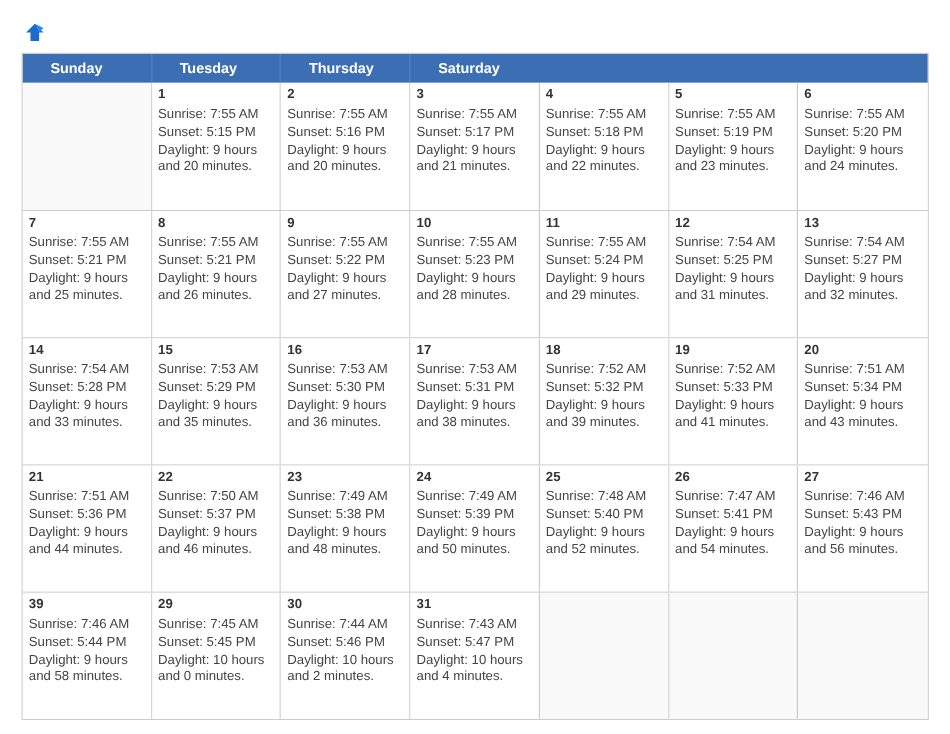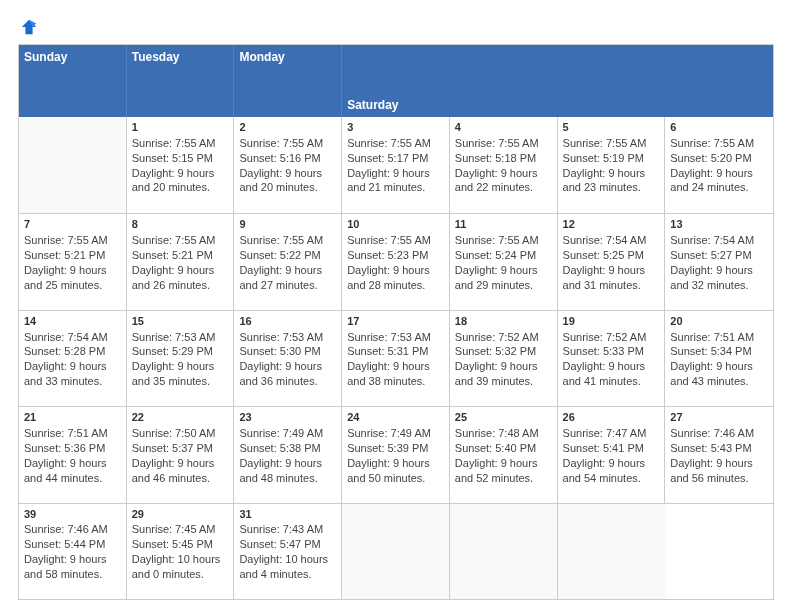--- a/index.html
+++ b/index.html
@@ -69,25 +69,25 @@
     }
     .cal-header-row {
       display: grid;
       grid-template-columns: repeat(7, 1fr);
       background: #3c6eb4;
     }
     .cal-header-cell {
       color: #fff;
       font-size: 12px;
       font-weight: bold;
-      padding: 5px 5px;
+      padding: 5px 23px;
       text-align: left;
       border-right: 1px solid #5580c0;
     }
-    .cal-header-cell:last-child { border-right: none; margin-top: 48px; }
+    .cal-header-cell:last-child { border-right: none; }
     .cal-body {
       flex: 1;
       display: grid;
       grid-template-rows: repeat(5, 1fr);
     }
     .cal-week {
       display: grid;
       grid-template-columns: repeat(7, 1fr);
       border-top: 1px solid #ccc;
     }
@@ -134,21 +134,21 @@
     <div class="title-block">
       <div class="month-title"></div>
       <div class="location"></div>
     </div>
   </div>
 
   <div class="calendar">
     <div class="cal-header-row">
     <div class="cal-header-cell">Sunday</div>
         <div class="cal-header-cell">Tuesday</div>
-        <div class="cal-header-cell">Monday</div>
+        <div class="cal-header-cell">Thursday</div>
         <div class="cal-header-cell">Saturday</div>
       </div>
     <div class="cal-body">
     <div class="cal-week">
           <div class="cal-cell empty"></div>
           <div class="cal-cell">
             <span class="day-num">1</span>
             <div class="day-info">Sunrise: 7:55 AM<br>Sunset: 5:15 PM<br>Daylight: 9 hours and 20 minutes.</div>
           </div>
           <div class="cal-cell">
@@ -263,20 +263,24 @@
           </div>
         </div>
         <div class="cal-week">
           <div class="cal-cell">
             <span class="day-num">39</span>
             <div class="day-info">Sunrise: 7:46 AM<br>Sunset: 5:44 PM<br>Daylight: 9 hours and 58 minutes.</div>
           </div>
           <div class="cal-cell">
             <span class="day-num">29</span>
             <div class="day-info">Sunrise: 7:45 AM<br>Sunset: 5:45 PM<br>Daylight: 10 hours and 0 minutes.</div>
+          </div>
+          <div class="cal-cell">
+            <span class="day-num">30</span>
+            <div class="day-info">Sunrise: 7:44 AM<br>Sunset: 5:46 PM<br>Daylight: 10 hours and 2 minutes.</div>
           </div>
           <div class="cal-cell">
             <span class="day-num">31</span>
             <div class="day-info">Sunrise: 7:43 AM<br>Sunset: 5:47 PM<br>Daylight: 10 hours and 4 minutes.</div>
           </div>
           <div class="cal-cell empty"></div>
           <div class="cal-cell empty"></div>
           <div class="cal-cell empty"></div>
         </div>
       </div>

